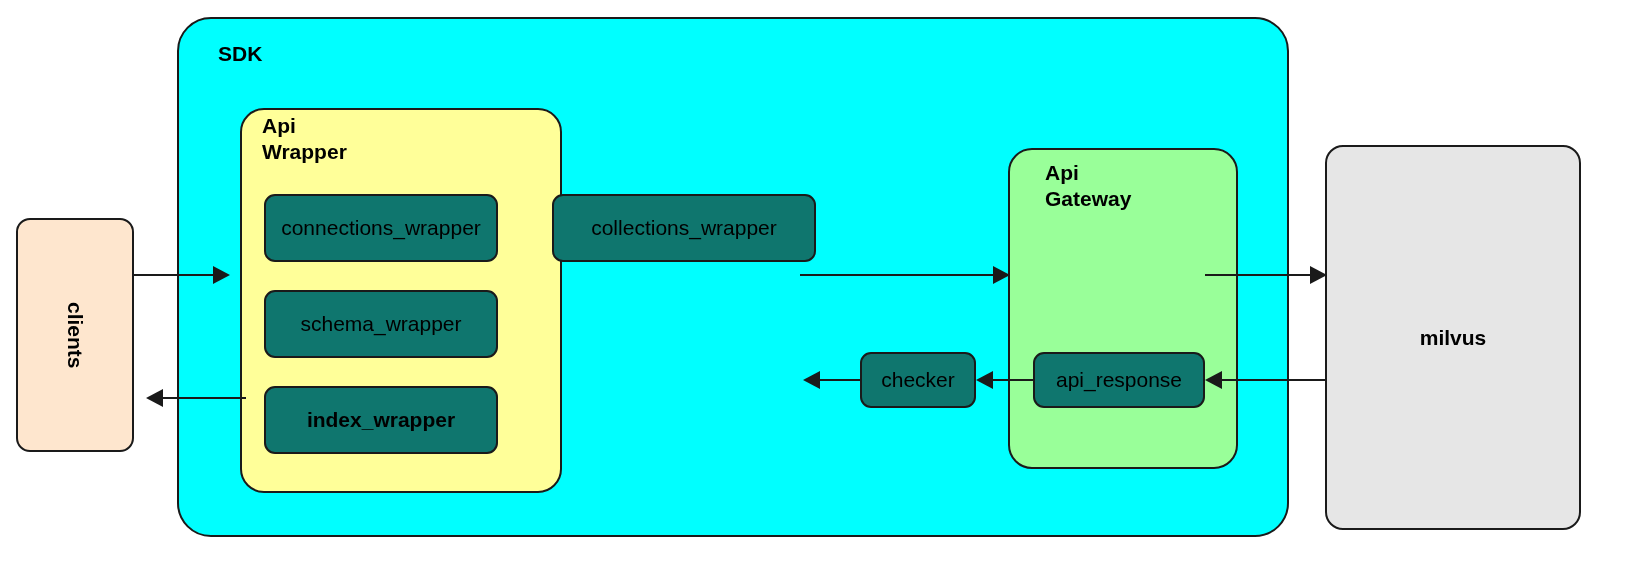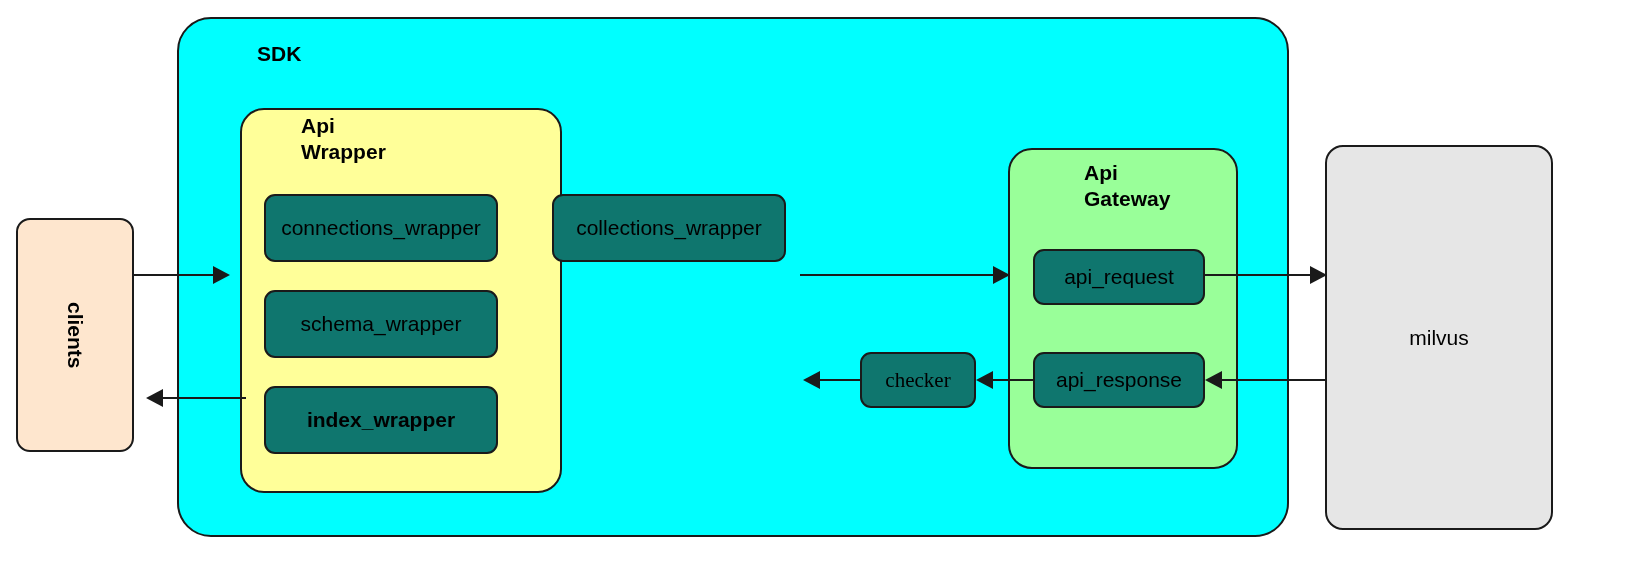--- a/index.html
+++ b/index.html
@@ -54,21 +54,20 @@
 
   
   .container-title {
     position: absolute;
     font-weight: bold;
     font-size: 21px;
     color: #000000;
     line-height: 1.22;
     white-space: pre-line;
     text-align: left;
-    margin-left: 39px;
   }
   .title-sdk   { left: 218px; top: 41px; }
   .title-wrap  { left: 262px; top: 113px; }
   .title-gate  { left: 1045px; top: 160px; }
 
   
   .node {
     position: absolute;
     box-sizing: border-box;
     background: #0f766e;
@@ -77,37 +76,36 @@
     display: flex;
     align-items: center;
     justify-content: center;
     font-size: 21px;
     color: #000000;
     white-space: nowrap;
   }
 
   
   .w-col-a { left: 264px; width: 234px; }
-  .w-col-b { left: 552px; width: 234px; }
+  .w-col-b { left: 552px; width: 264px; }
   .w-row-1 { top: 194px; height: 68px; }
   .w-row-2 { top: 290px; height: 68px; }
   .w-row-3 { top: 386px; height: 68px; font-weight: bold; }
 
   
   .g-node { left: 1033px; width: 172px; height: 56px; }
   .g-row-1 { top: 249px; }
   .g-row-2 { top: 352px; }
 
   
   .node-checker {
     left: 860px;
     top: 352px;
     width: 116px;
     height: 56px;
-    font-family: Liberation Serif, serif;
   }
 
   
   .box-clients {
     left: 16px;
     top: 218px;
     width: 118px;
     height: 234px;
     background: #fee6ce;
     border-radius: 14px;
@@ -116,25 +114,25 @@
     font-weight: bold;
     font-size: 21px;
     color: #000000;
     writing-mode: vertical-rl;
     text-orientation: mixed;
     white-space: nowrap;
   }
   .box-milvus {
     left: 1325px;
     top: 145px;
-    width: 228px;
+    width: 256px;
     height: 385px;
     background: #e6e6e6;
     border-radius: 18px;
-    font-weight: normal;
+    font-weight: bold;
     font-size: 21px;
     color: #000000;
   }
 
   
   .line {
     position: absolute;
     background: #1a1a1a;
     height: 2px;
   }
@@ -166,21 +164,20 @@
 
   <div class="node w-col-a w-row-1">connections_wrapper</div>
   <div class="node w-col-b w-row-1">collections_wrapper</div>
   <div class="node w-col-a w-row-2">schema_wrapper</div>
   <div class="node w-col-a w-row-3">index_wrapper</div>
 
   <div class="box container-gateway"></div>
   <div class="container-title title-gate">Api
 Gateway</div>
 
-  <div class="node g-node g-row-1">api_request</div>
   <div class="node g-node g-row-2">api_response</div>
 
   <div class="node node-checker">checker</div>
 
   <div class="box box-clients">
     <span class="vlabel">clients</span>
   </div>
 
   <div class="box box-milvus">milvus</div>
 

